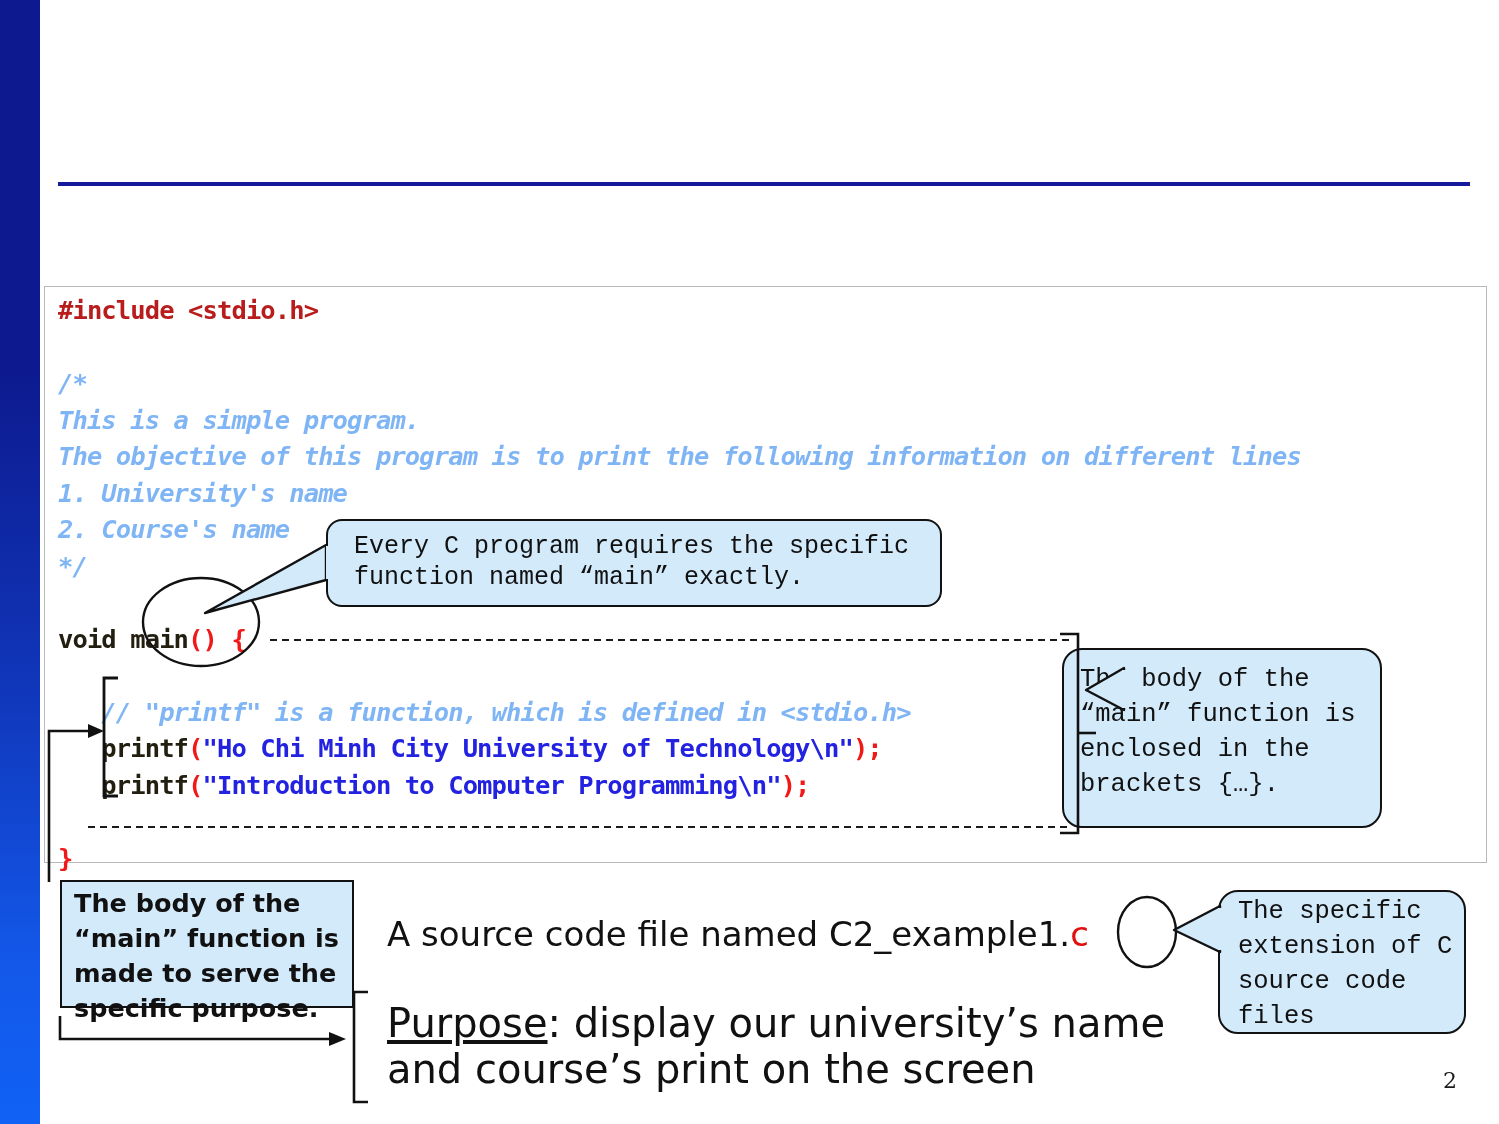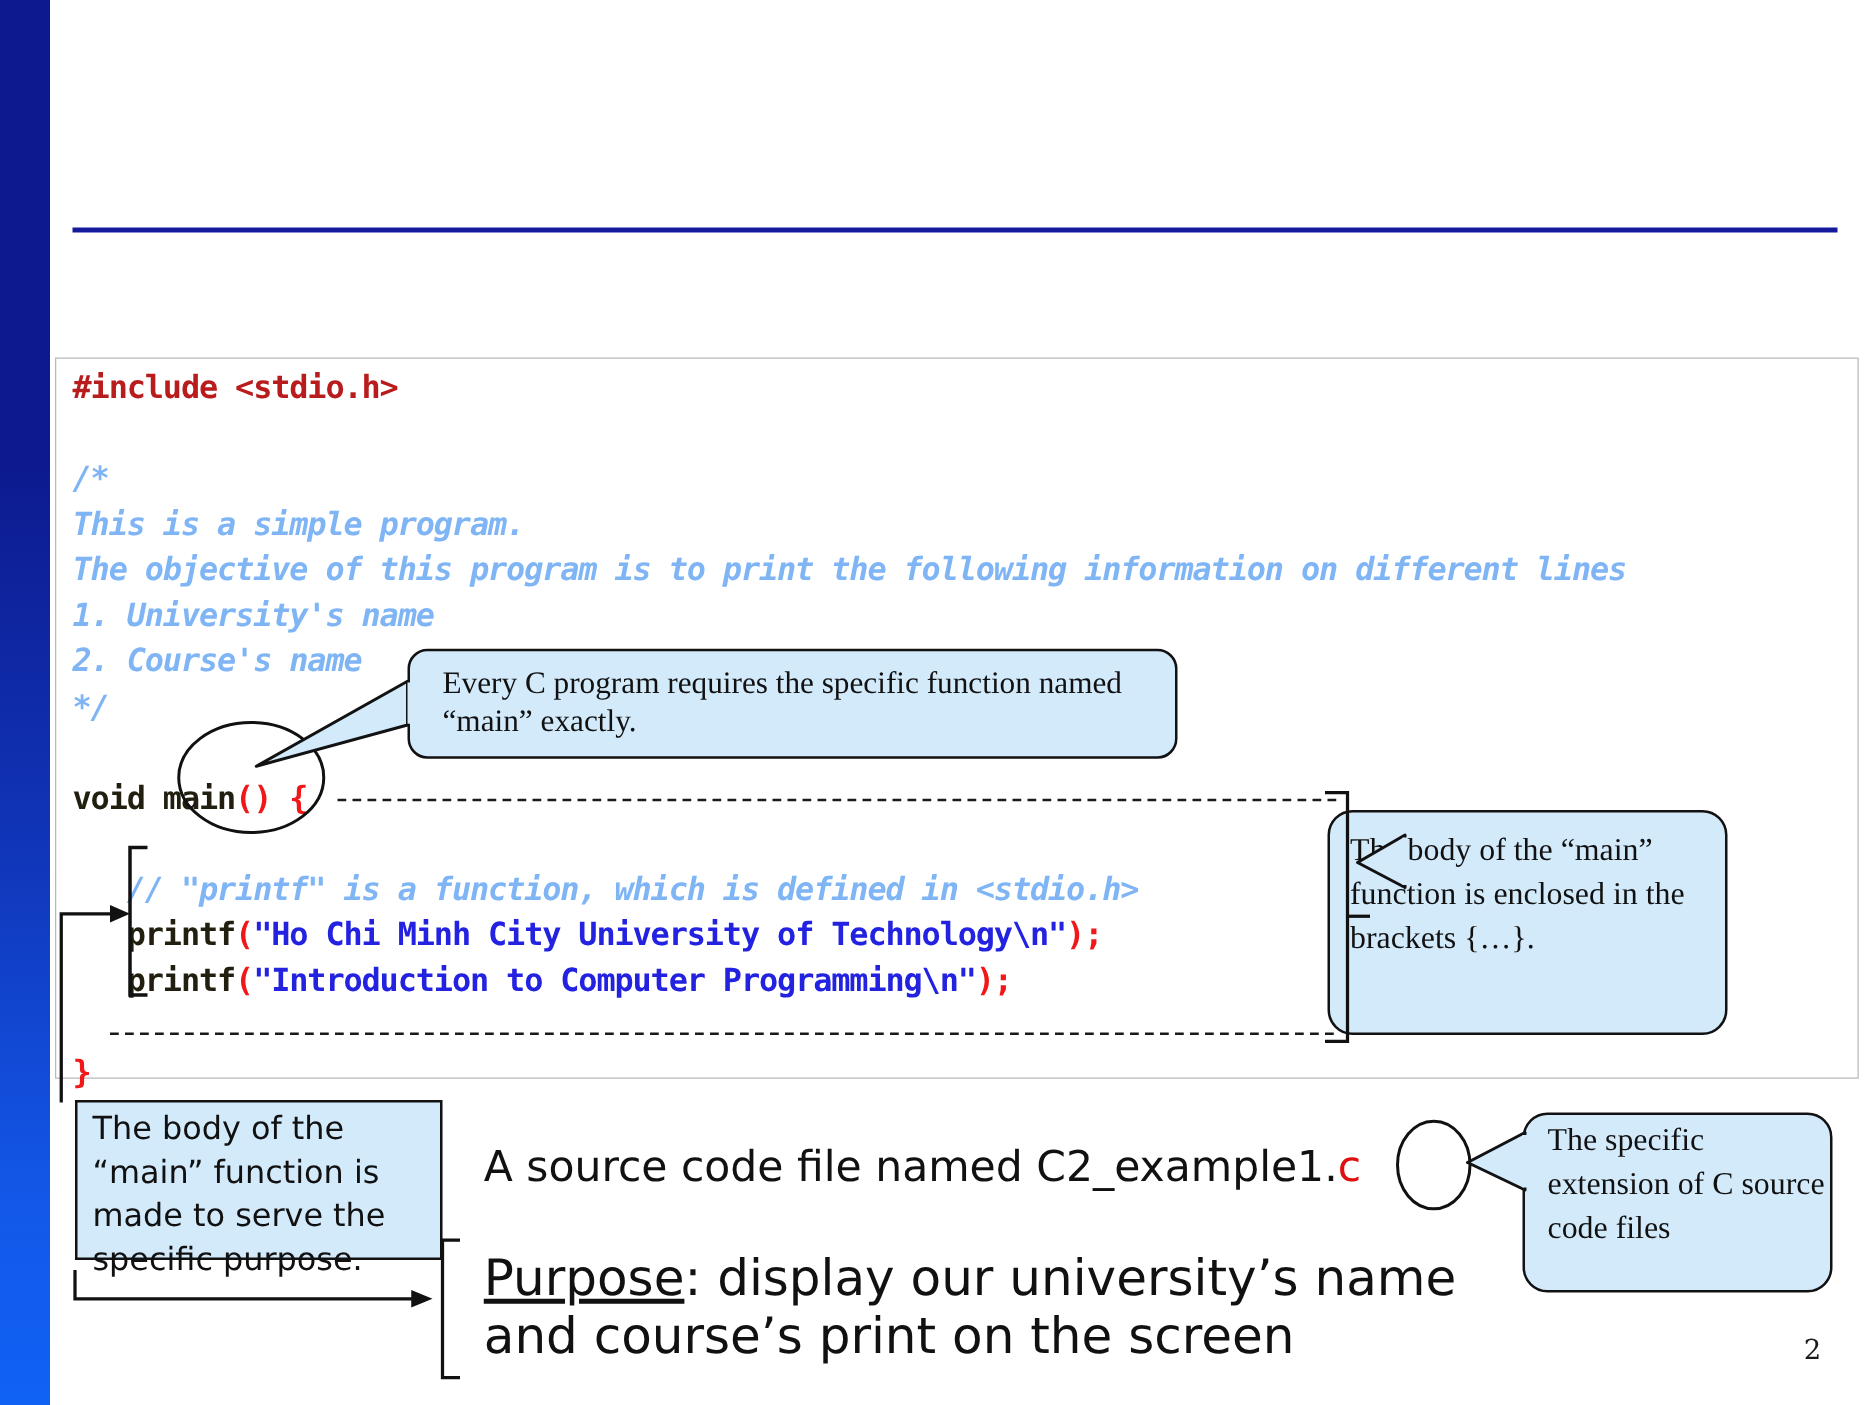--- a/index.html
+++ b/index.html
@@ -77,21 +77,21 @@
   .c-red     { color: #f01818; }
   .c-str     { color: #2222e0; }
 
   
   .callout {
     position: absolute;
     background: #d3eafb;
     border: 2.4px solid #121212;
     border-radius: 18px;
     color: #111111;
-    font-family: Liberation Serif, serif;
+    font-family: Liberation Mono, monospace;
     box-sizing: border-box;
   }
   #callout-main {
     left: 326px; top: 519px; width: 616px; height: 88px;
     border-radius: 16px;
     font-size: 25px; line-height: 31px;
     padding: 10px 0 0 26px;
   }
   #callout-body {
     left: 1062px; top: 648px; width: 320px; height: 180px;
@@ -111,20 +111,21 @@
     position: absolute;
     left: 60px; top: 880px; width: 294px; height: 128px;
     background: #d3eafb;
     border: 2.2px solid #121212;
     font-family: "DejaVu Sans", sans-serif;
     font-size: 25.5px;
     line-height: 35px;
     color: #111111;
     box-sizing: border-box;
     padding: 4px 0 0 12px;
+    font-weight: bold;
   }
 
   
   .bottom-text {
     position: absolute;
     font-family: "DejaVu Sans", sans-serif;
     color: #111111;
     margin-left: 15px;
   }
   #line-sourcefile {

